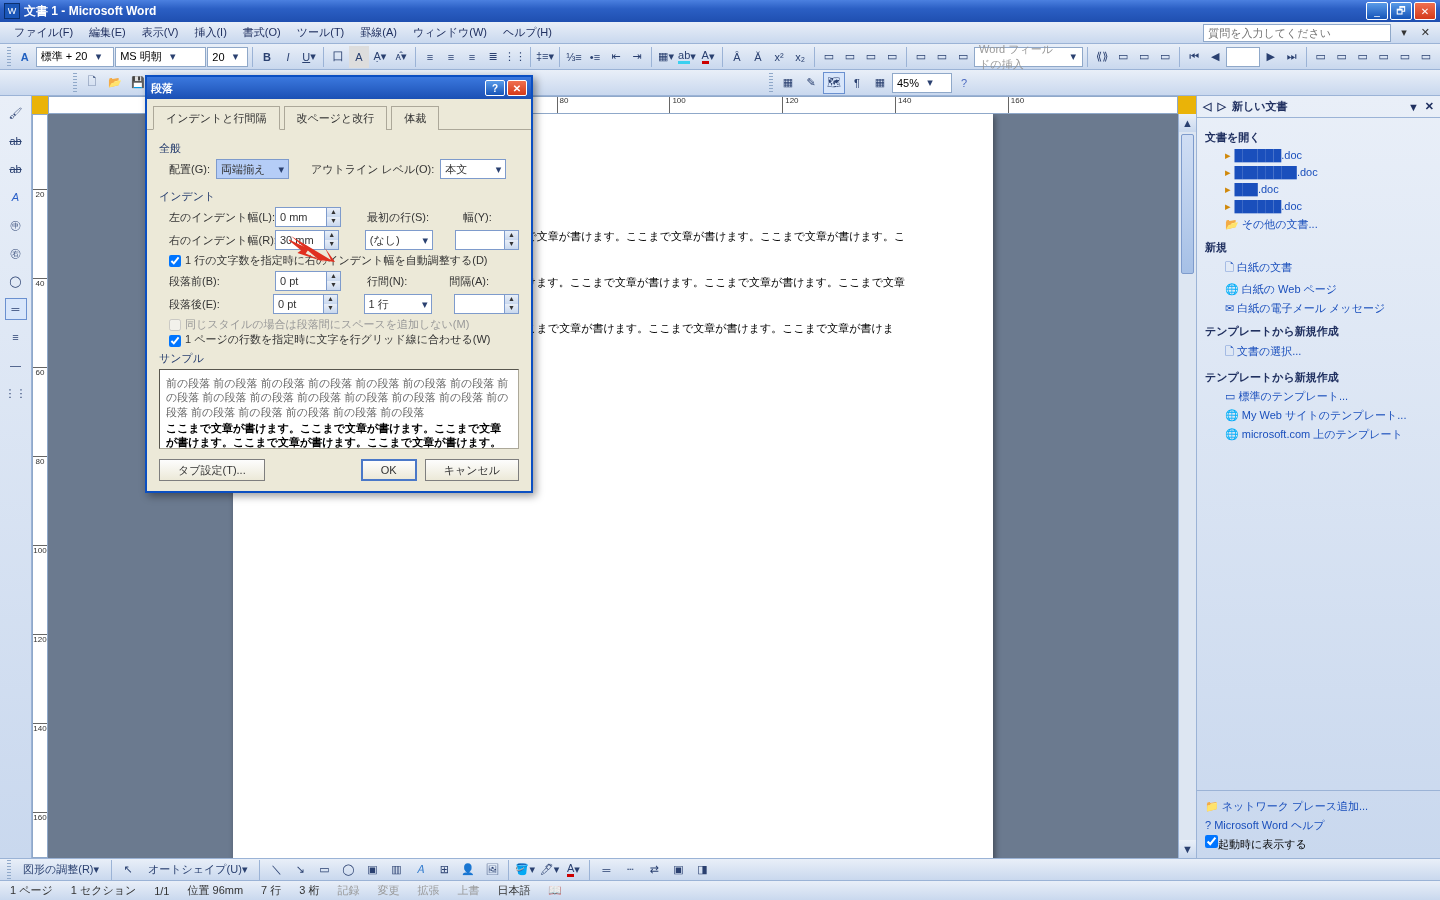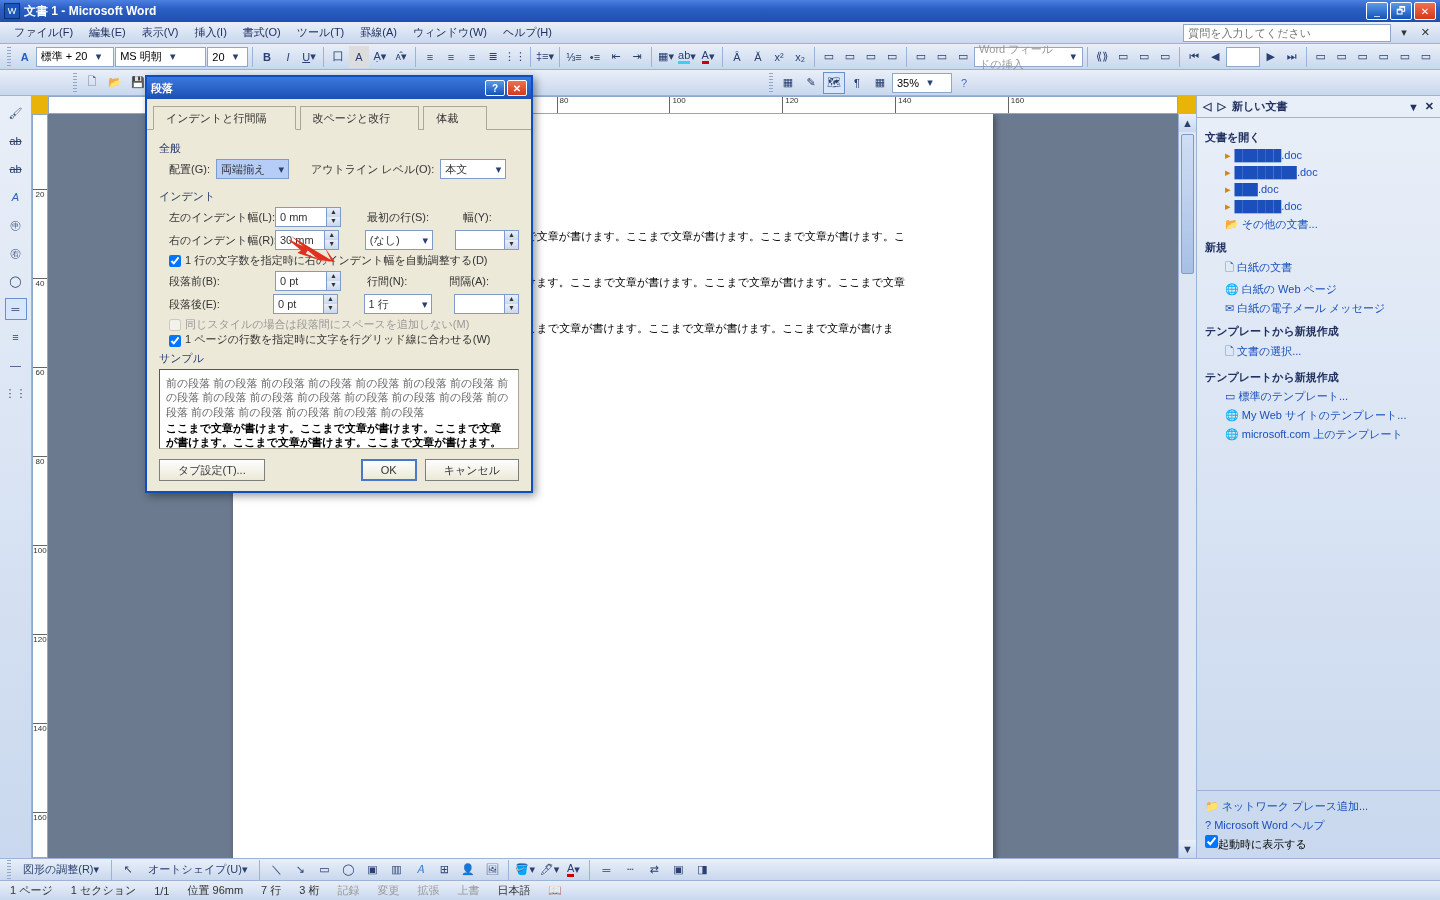--- a/index.html
+++ b/index.html
@@ -10,21 +10,21 @@
 .titlebar .doc-icon { width:16px; height:16px; background:#1a56b8; border:1px solid #0a3070; margin-right:4px; display:flex;align-items:center;justify-content:center;font-size:9px;color:#fff; }
 .titlebar .title { flex:1; font-weight:bold; font-size:12px; }
 .titlebar .winbtns { display:flex; gap:2px; }
 .titlebar .winbtn { width:22px; height:18px; border:1px solid #fff; border-radius:2px; display:flex;align-items:center;justify-content:center;font-size:10px;color:#fff; }
 .titlebar .winbtn.min,.titlebar .winbtn.max { background:linear-gradient(#5a9be8,#1554b8); }
 .titlebar .winbtn.close { background:linear-gradient(#f07050,#d43a1a); }
 
 
 .menubar { height:22px; background:linear-gradient(#e9eff8,#c9d8ee); display:flex; align-items:center; padding:0 6px; border-bottom:1px solid #9bb3d6; }
 .menubar .menu { padding:2px 8px; color:#203060; }
-.menubar .question { margin-left:auto; width:208px; border:1px solid #8fa8c9; padding:2px 4px; color:#999; background:#fff; }
+.menubar .question { margin-left:auto; width:188px; border:1px solid #8fa8c9; padding:2px 4px; color:#999; background:#fff; }
 .menubar .closetool { margin-left:6px; padding:0 4px; color:#333; }
 
 
 .toolbar { height:26px; background:linear-gradient(#e9eff8,#c9d8ee); display:flex; align-items:center; padding:0 4px; border-bottom:1px solid #9bb3d6; gap:1px; }
 .tb-grip { width:4px; height:20px; background:repeating-linear-gradient(#8fa8c9,#8fa8c9 1px,transparent 1px,transparent 3px); margin:0 3px; }
 .tb-btn { width:22px; height:22px; display:flex;align-items:center;justify-content:center; border:1px solid transparent; color:#2a4070; }
 .tb-btn.wide { width:auto; padding:0 6px; }
 .tb-combo { height:20px; border:1px solid #8fa8c9; background:#fff; display:flex;align-items:center; padding:0 4px; gap:4px; }
 .tb-combo .cdrop { width:14px;text-align:center;color:#2a4070; }
 .tb-sep { width:1px; height:20px; background:#9bb3d6; margin:0 3px; }
@@ -61,21 +61,21 @@
 .statusbar .dim { color:#999; }
 
 
 .dialog { position:absolute; left:145px; top:75px; width:388px; background:#ece9d8; border:2px solid #0b4fc2; box-shadow:3px 3px 8px rgba(0,0,0,.4); }
 .dialog .dlg-title { height:22px; background:linear-gradient(#3b78de,#1b50b4); color:#fff; display:flex;align-items:center;padding:0 4px;font-weight:bold; font-size:12px; }
 .dialog .dlg-title .dspacer { flex:1; }
 .dialog .dlg-title .dbtn { width:20px;height:16px;border:1px solid #fff;border-radius:2px;margin-left:2px;display:flex;align-items:center;justify-content:center;font-size:10px; }
 .dialog .dlg-title .dbtn.help { background:linear-gradient(#5a9be8,#1554b8); }
 .dialog .dlg-title .dbtn.x { background:linear-gradient(#f07050,#d43a1a); }
 .dialog .tabs { display:flex; padding:6px 6px 0 6px; gap:0; border-bottom:1px solid #aca899; }
-.dialog .tab { padding:4px 28px 3px 12px; background:#ece9d8; border:1px solid #aca899; border-bottom:none; margin-right:4px; color:#333; position:relative; top:1px; }
+.dialog .tab { padding:4px 12px 3px 12px; background:#ece9d8; border:1px solid #aca899; border-bottom:none; margin-right:4px; color:#333; position:relative; top:1px; }
 .dialog .tab.active { background:#ece9d8; border-bottom:1px solid #ece9d8; }
 .dialog .body { padding:8px 12px 10px 12px; color:#333; }
 .dialog .row { display:flex; align-items:center; gap:6px; margin:3px 0; font-size:11px; }
 .dialog label { white-space:nowrap; }
 .dialog .select { height:20px; border:1px solid #7e9bcc; background:#fff; display:flex;align-items:center;padding:0 4px;gap:4px; }
 .dialog .select.blue { background:#b5cdf7; }
 .dialog .select .sd { margin-left:auto; color:#2a4070; }
 .dialog .spin { height:20px; width:66px; border:1px solid #7e9bcc; background:#fff; display:flex;align-items:center; }
 .dialog .spin .val { flex:1; padding:0 4px; }
 .dialog .spin .arrows { width:14px; display:flex;flex-direction:column; }
@@ -213,21 +213,21 @@
   <div class="tb-btn">📂</div>
   <div class="tb-btn">💾</div>
   <div style="flex:1"></div>
   <div class="tb-grip"></div>
   <div class="tb-btn">▦</div>
   <div class="tb-btn">✎</div>
   <div class="tb-btn" style="border:1px solid #6a90d0;background:#d8e6fb;">🗺</div>
   <div class="tb-btn">¶</div>
   <div class="tb-btn">▦</div>
   <div class="tb-combo" style="width:60px">
-      <span>35%</span>
+      <span>45%</span>
       <span class="cdrop">▾</span>
     </div>
   <div class="tb-btn" style="color:#4a68c0;">?</div>
   <div style="width:460px"></div>
 </div>
 
 <div class="workspace">
   <div class="left-strip">
     <div class="lbtn">🖌</div>
     <div class="lbtn">

